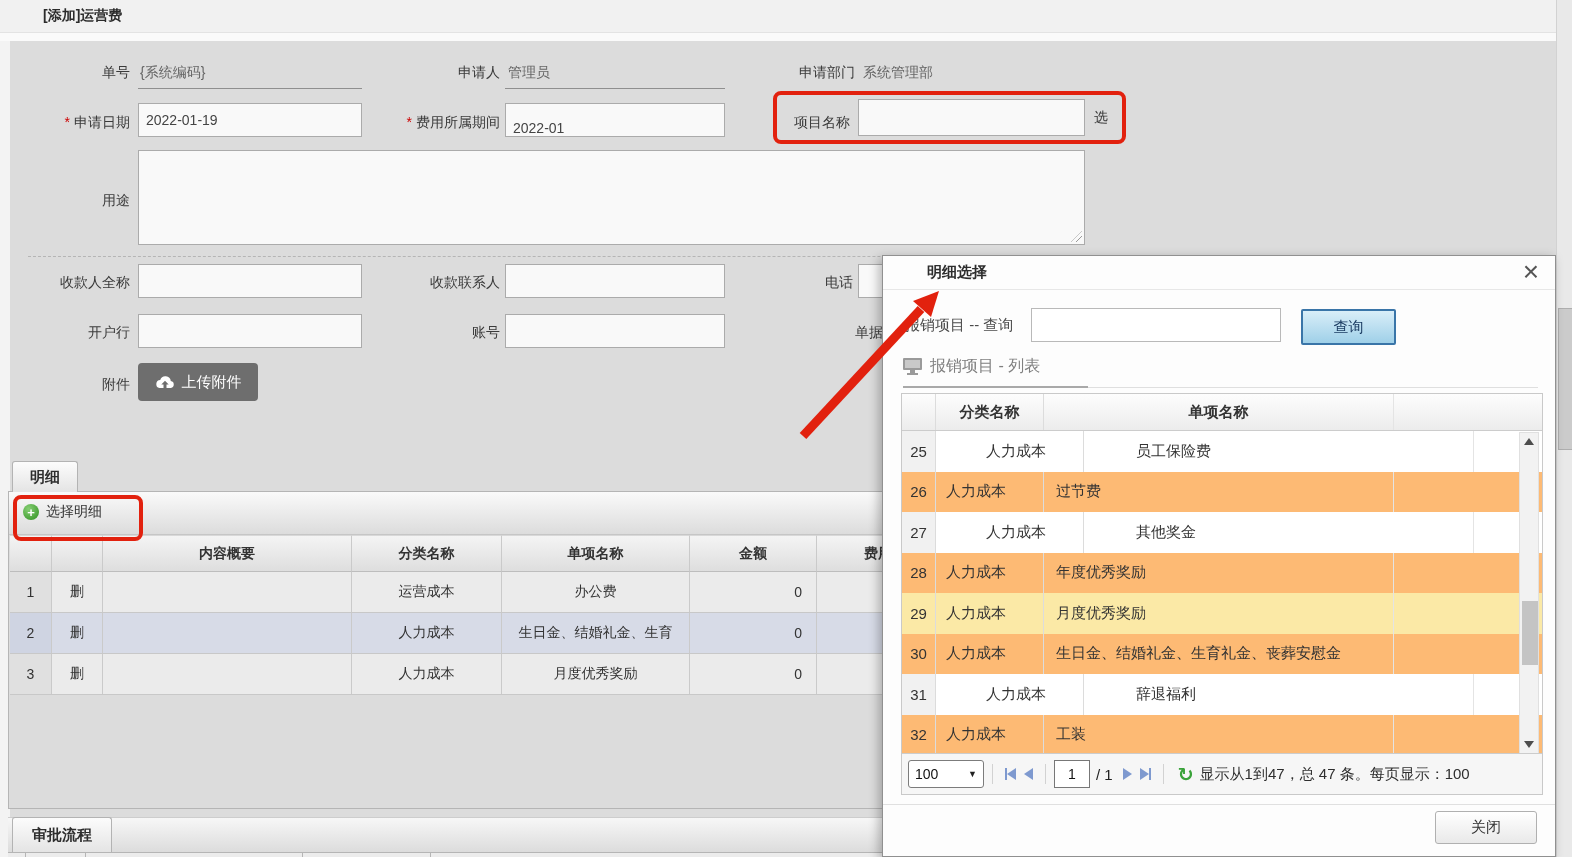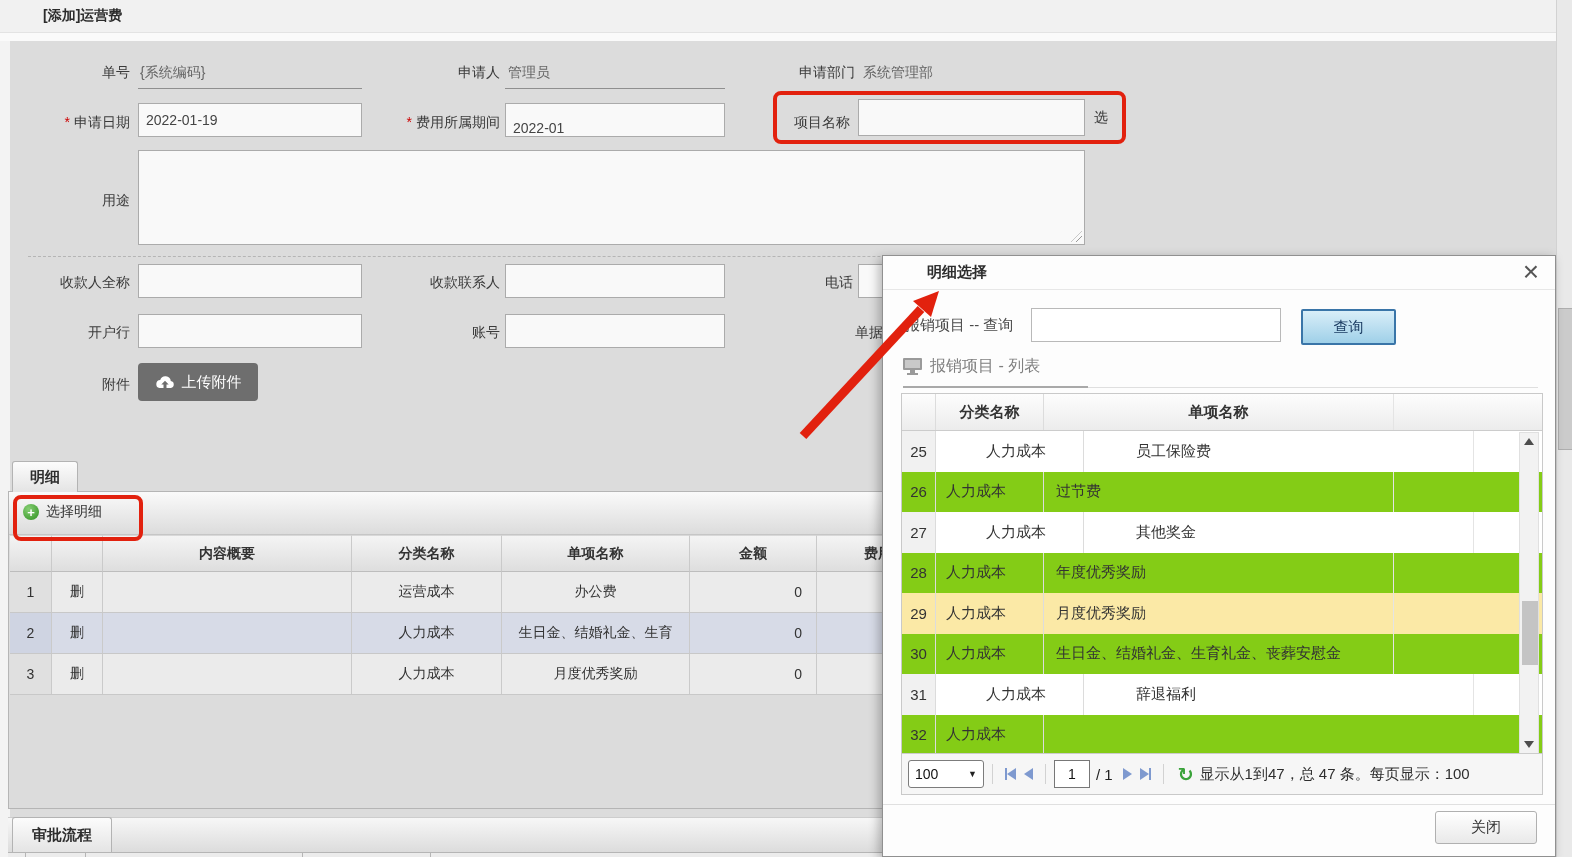--- a/index.html
+++ b/index.html
@@ -70,21 +70,21 @@
   .listbox{background:#fff;border:1px solid #c9c9c9;}
   .mth{display:flex;background:linear-gradient(#fdfdfd,#ececec);border-bottom:1px solid #cccccc;font-weight:bold;}
   .mcell{display:flex;align-items:center;box-sizing:border-box;height:100%;font-size:15px;overflow:hidden;white-space:nowrap;}
   .m0{width:34px;justify-content:center;border-right:1px solid #dcdcdc;}
   .m1{width:108px;padding-left:10px;border-right:1px solid #dcdcdc;}
   .m2{width:350px;padding-left:12px;border-right:1px solid #e4e4e4;}
   .m3{flex:1;}
   .mth .m0,.mth .m1,.mth .m2{justify-content:center;padding-left:0;}
   .mrow{display:flex;}
   .mrow-white{background:#fff;gap:40px;} .mrow-white .m0{background:#f1f1f1;}
-  .mrow-alt{background:#84cc16;}
+  .mrow-alt{background:#fdba74;}
   .mrow-sel{background:#fbe9a6;}
   
   .sbar{background:#f2f2f2;border:1px solid #e0e0e0;}
   .sb-arrow{position:absolute;left:0;width:100%;display:flex;justify-content:center;}
   .tri-up{width:0;height:0;border-left:5px solid transparent;border-right:5px solid transparent;border-bottom:7px solid #4d4d4d;}
   .tri-dn{width:0;height:0;border-left:5px solid transparent;border-right:5px solid transparent;border-top:7px solid #4d4d4d;}
   .sb-thumb{position:absolute;left:2px;width:16px;background:#c4c4c4;}
   
   .pager{background:#f6f6f6;border-top:1px solid #cccccc;display:flex;align-items:center;overflow:hidden;}
   .pg-select{width:62px;height:26px;border:1px solid #7c7c7c;border-radius:3px;background:#fff;
@@ -327,20 +327,21 @@
       </div>
       <div class="mrow mrow-white" style="height:40.5px;">
         <div class="mcell m0">31</div>
         <div class="mcell m1">人力成本</div>
         <div class="mcell m2">辞退福利</div>
         <div class="mcell m3"></div>
       </div>
       <div class="mrow mrow-alt" style="height:40.5px;">
         <div class="mcell m0">32</div>
         <div class="mcell m1">人力成本</div>
+        <div class="mcell m2">工装</div>
         <div class="mcell m3"></div>
       </div>
 
       <div class="abs sbar" style="right:3px;top:38px;width:20px;height:322px;">
         <div class="sb-arrow" style="top:5px;">
             <div class="tri-up"></div>
           </div>
         <div class="sb-thumb" style="top:168px;height:64px;"></div>
         <div class="sb-arrow" style="bottom:5px;">
             <div class="tri-dn"></div>

